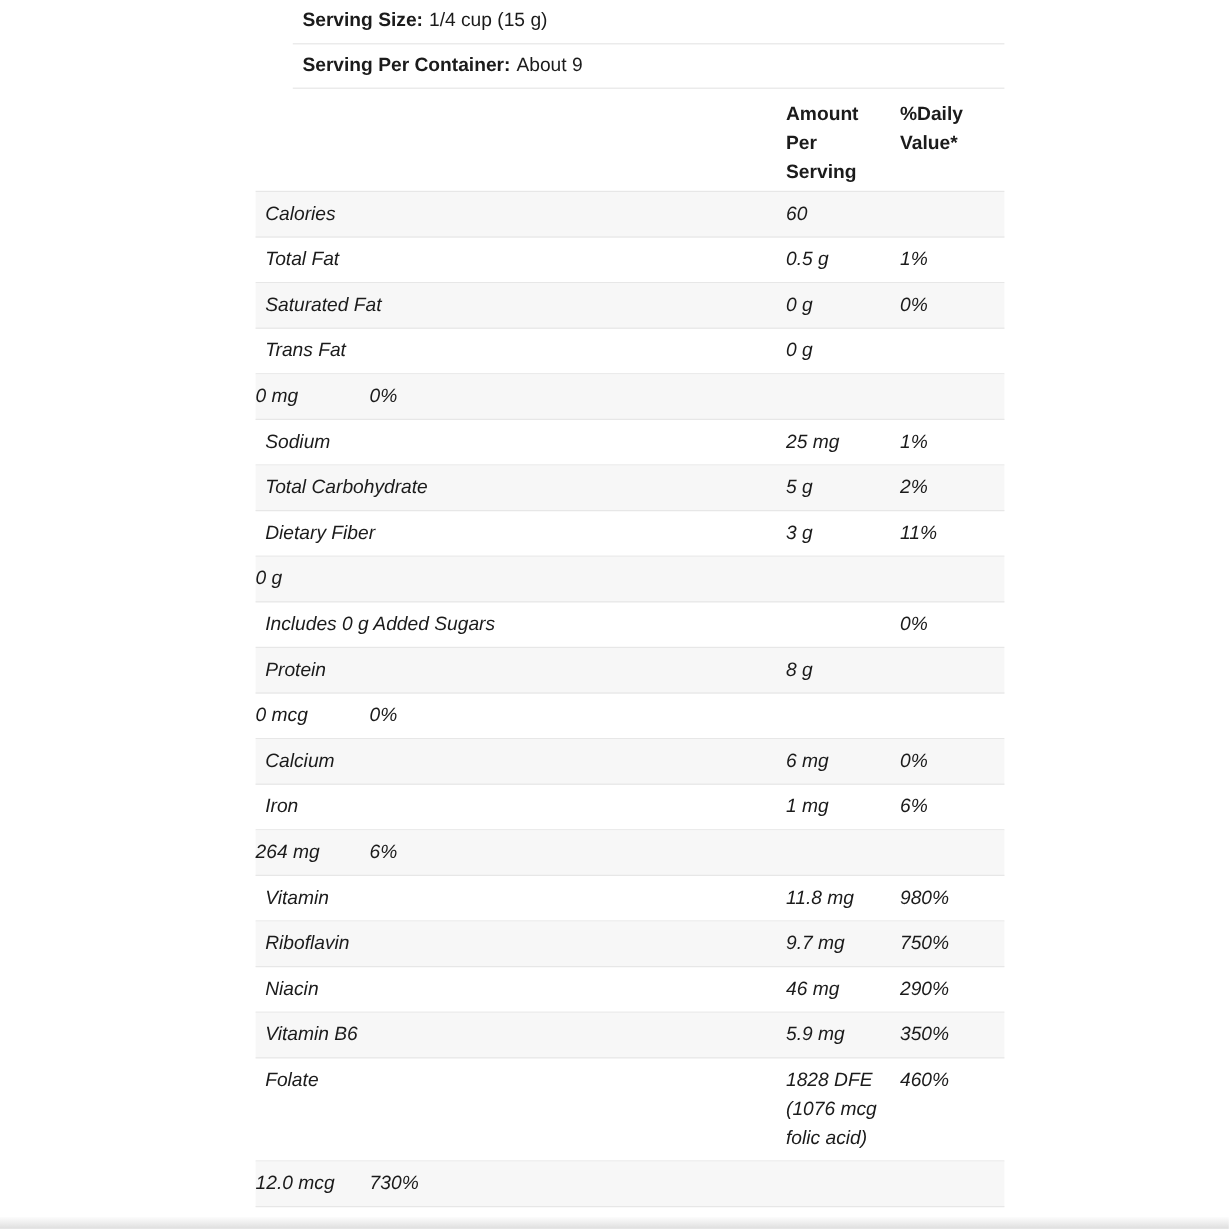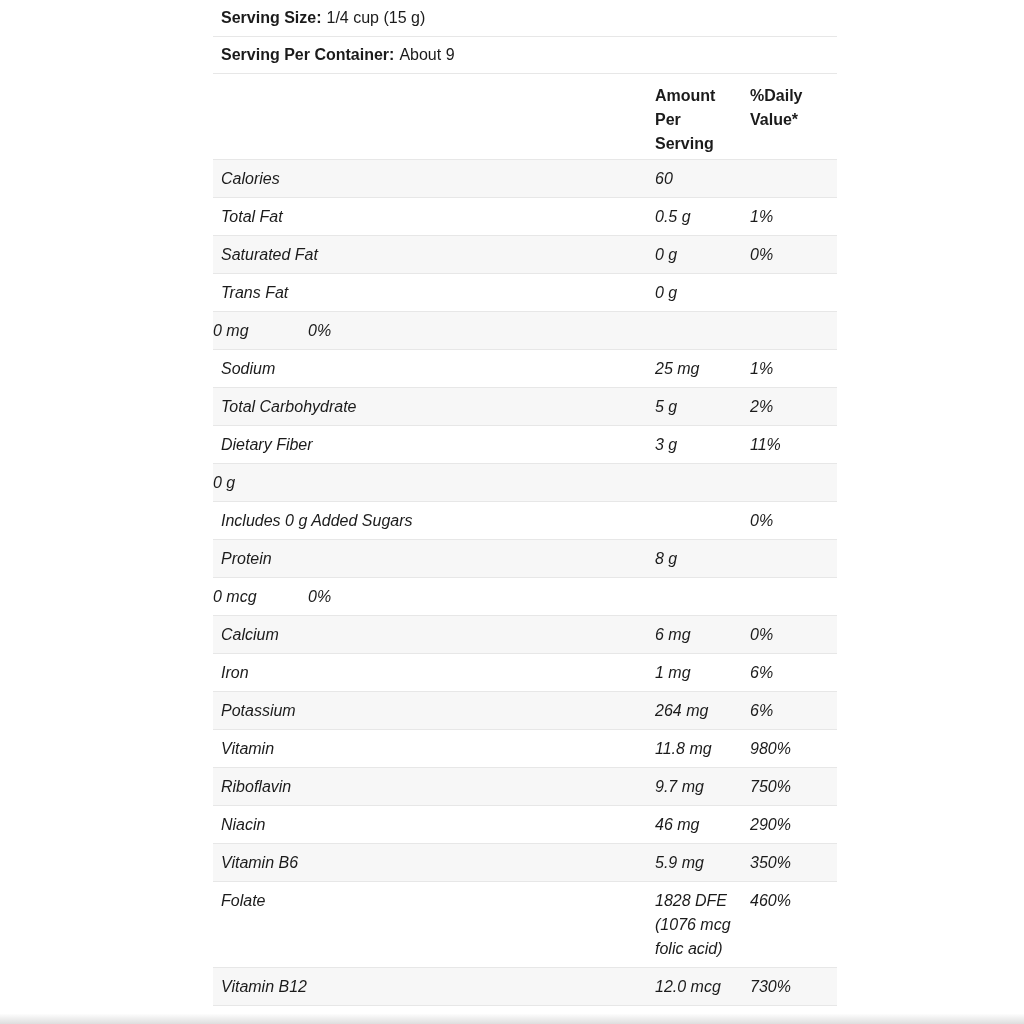--- a/index.html
+++ b/index.html
@@ -24,20 +24,21 @@
     top:0;
     width:624px;
   }
   .serving-row{
     display:flex;
     align-items:center;
     height:37px;
     padding-left:8px;
     border-bottom:1px solid var(--divider);
     line-height:24px;
+    margin-left:31px;
   }
   .serving-row .label{
     font-weight:bold;
     margin-right:5px;
     white-space:nowrap;
   }
   .header-row{
     display:flex;
     padding:10px 0 3px 0;
     border-bottom:1px solid var(--divider);
@@ -185,21 +186,20 @@
     <div class="col-dv">0%</div>
   </div>
 
   <div class="row">
     <div class="col-nutrient">Iron</div>
     <div class="col-amount">1 mg</div>
     <div class="col-dv">6%</div>
   </div>
 
   <div class="row stripe">
-    <div class="col-nutrient">Potassium</div>
     <div class="col-amount">264 mg</div>
     <div class="col-dv">6%</div>
   </div>
 
   <div class="row">
     <div class="col-nutrient">Vitamin</div>
     <div class="col-amount">11.8 mg</div>
     <div class="col-dv">980%</div>
   </div>
 
@@ -221,21 +221,20 @@
     <div class="col-dv">350%</div>
   </div>
 
   <div class="row">
     <div class="col-nutrient">Folate</div>
     <div class="col-amount">1828 DFE (1076 mcg folic acid)</div>
     <div class="col-dv">460%</div>
   </div>
 
   <div class="row stripe">
-    <div class="col-nutrient">Vitamin B12</div>
     <div class="col-amount">12.0 mcg</div>
     <div class="col-dv">730%</div>
   </div>
 </div>
 
 </div>
 
 <div class="bottom-fade"></div>
 
 </body></html>

